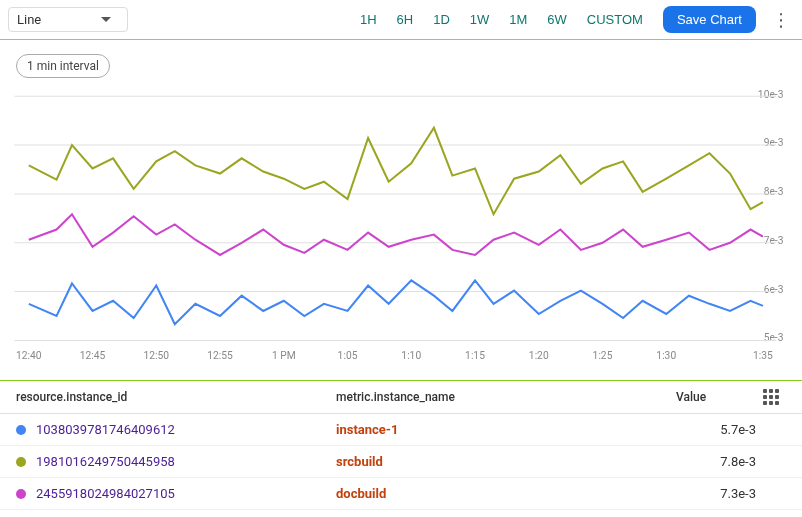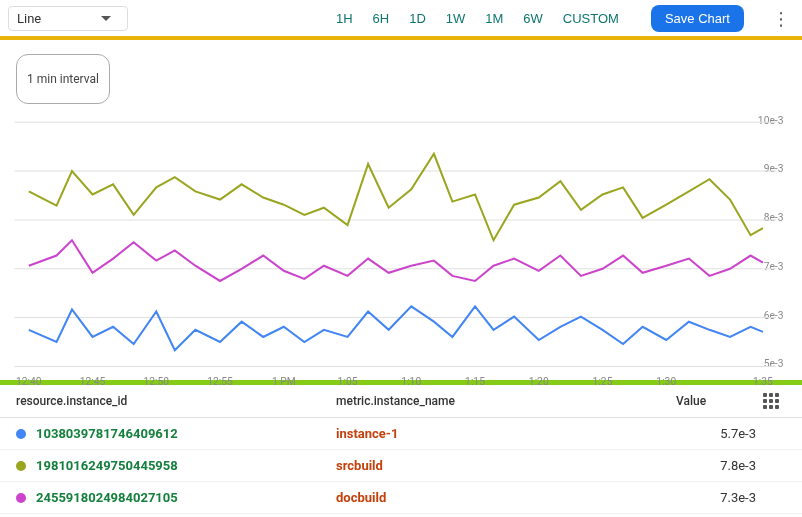--- a/index.html
+++ b/index.html
@@ -3,23 +3,23 @@
   <meta charset="utf-8">
   <style>
     * { box-sizing: border-box; margin: 0; padding: 0; }
     body { font-family: 'Roboto', Arial, sans-serif; font-size: 13px; background: #fff; color: #333; width: 802px; height: 517px; overflow: hidden; }
 
     
     .toolbar {
       display: flex;
       align-items: center;
       padding: 16px 8px;
-      border-bottom: 4px solid #eab308;
+      border-bottom: 1px solid #eab308;
       height: 40px;
-      gap: 24px;
+      gap: 12px;
     }
     .chart-type-select {
       display: flex;
       align-items: center;
       border: 1px solid #dadce0;
       border-radius: 4px;
       padding: 4px 8px;
       cursor: pointer;
       min-width: 120px;
       justify-content: space-between;
@@ -71,39 +71,39 @@
     
     .chart-container {
       position: relative;
       padding: 8px 0 0 0;
       height: 340px;
     }
     .interval-badge {
       display: inline-block;
       border: 1px solid #aaa;
       border-radius: 12px;
-      padding: 17px 10px;
+      padding: 4px 10px;
       font-size: 12px;
       color: #444;
       margin: 6px 0 0 16px;
     }
     .chart-svg-wrap {
       position: relative;
       width: 100%;
       height: 290px;
       margin-top: 4px;
     }
     svg.chart-svg {
       width: 100%;
       height: 100%;
     }
 
     
     .data-table {
-      border-top: 5px solid #84cc16;
+      border-top: 1px solid #84cc16;
       width: 100%;
     }
     .table-header {
       display: flex;
       padding: 8px 16px;
       border-bottom: 1px solid #e0e0e0;
       font-weight: 500;
       font-size: 12px;
       color: #333;
       align-items: center;
@@ -116,21 +116,21 @@
       display: flex;
       padding: 8px 16px;
       border-bottom: 1px solid #f0f0f0;
       align-items: center;
       font-size: 13px;
     }
     .dot {
       width: 10px; height: 10px; border-radius: 50%; display: inline-block; margin-right: 10px; flex-shrink: 0;
     }
     .col-instance-cell { flex: 0 0 320px; display: flex; align-items: center; }
-    .instance-link { color: #15803d; text-decoration: none; font-weight: bold; }
+    .instance-link { color: #4c1d95; text-decoration: none; }
     .col-metric-cell { flex: 1; color: #c2410c; font-weight: bold; }
     .col-value-cell { flex: 0 0 80px; text-align: right; color: #333; }
     .col-icon-cell { flex: 0 0 30px; }
 
     
     .grid-icon {
       display: grid;
       grid-template-columns: repeat(3, 4px);
       grid-template-rows: repeat(3, 4px);
       gap: 2px;

